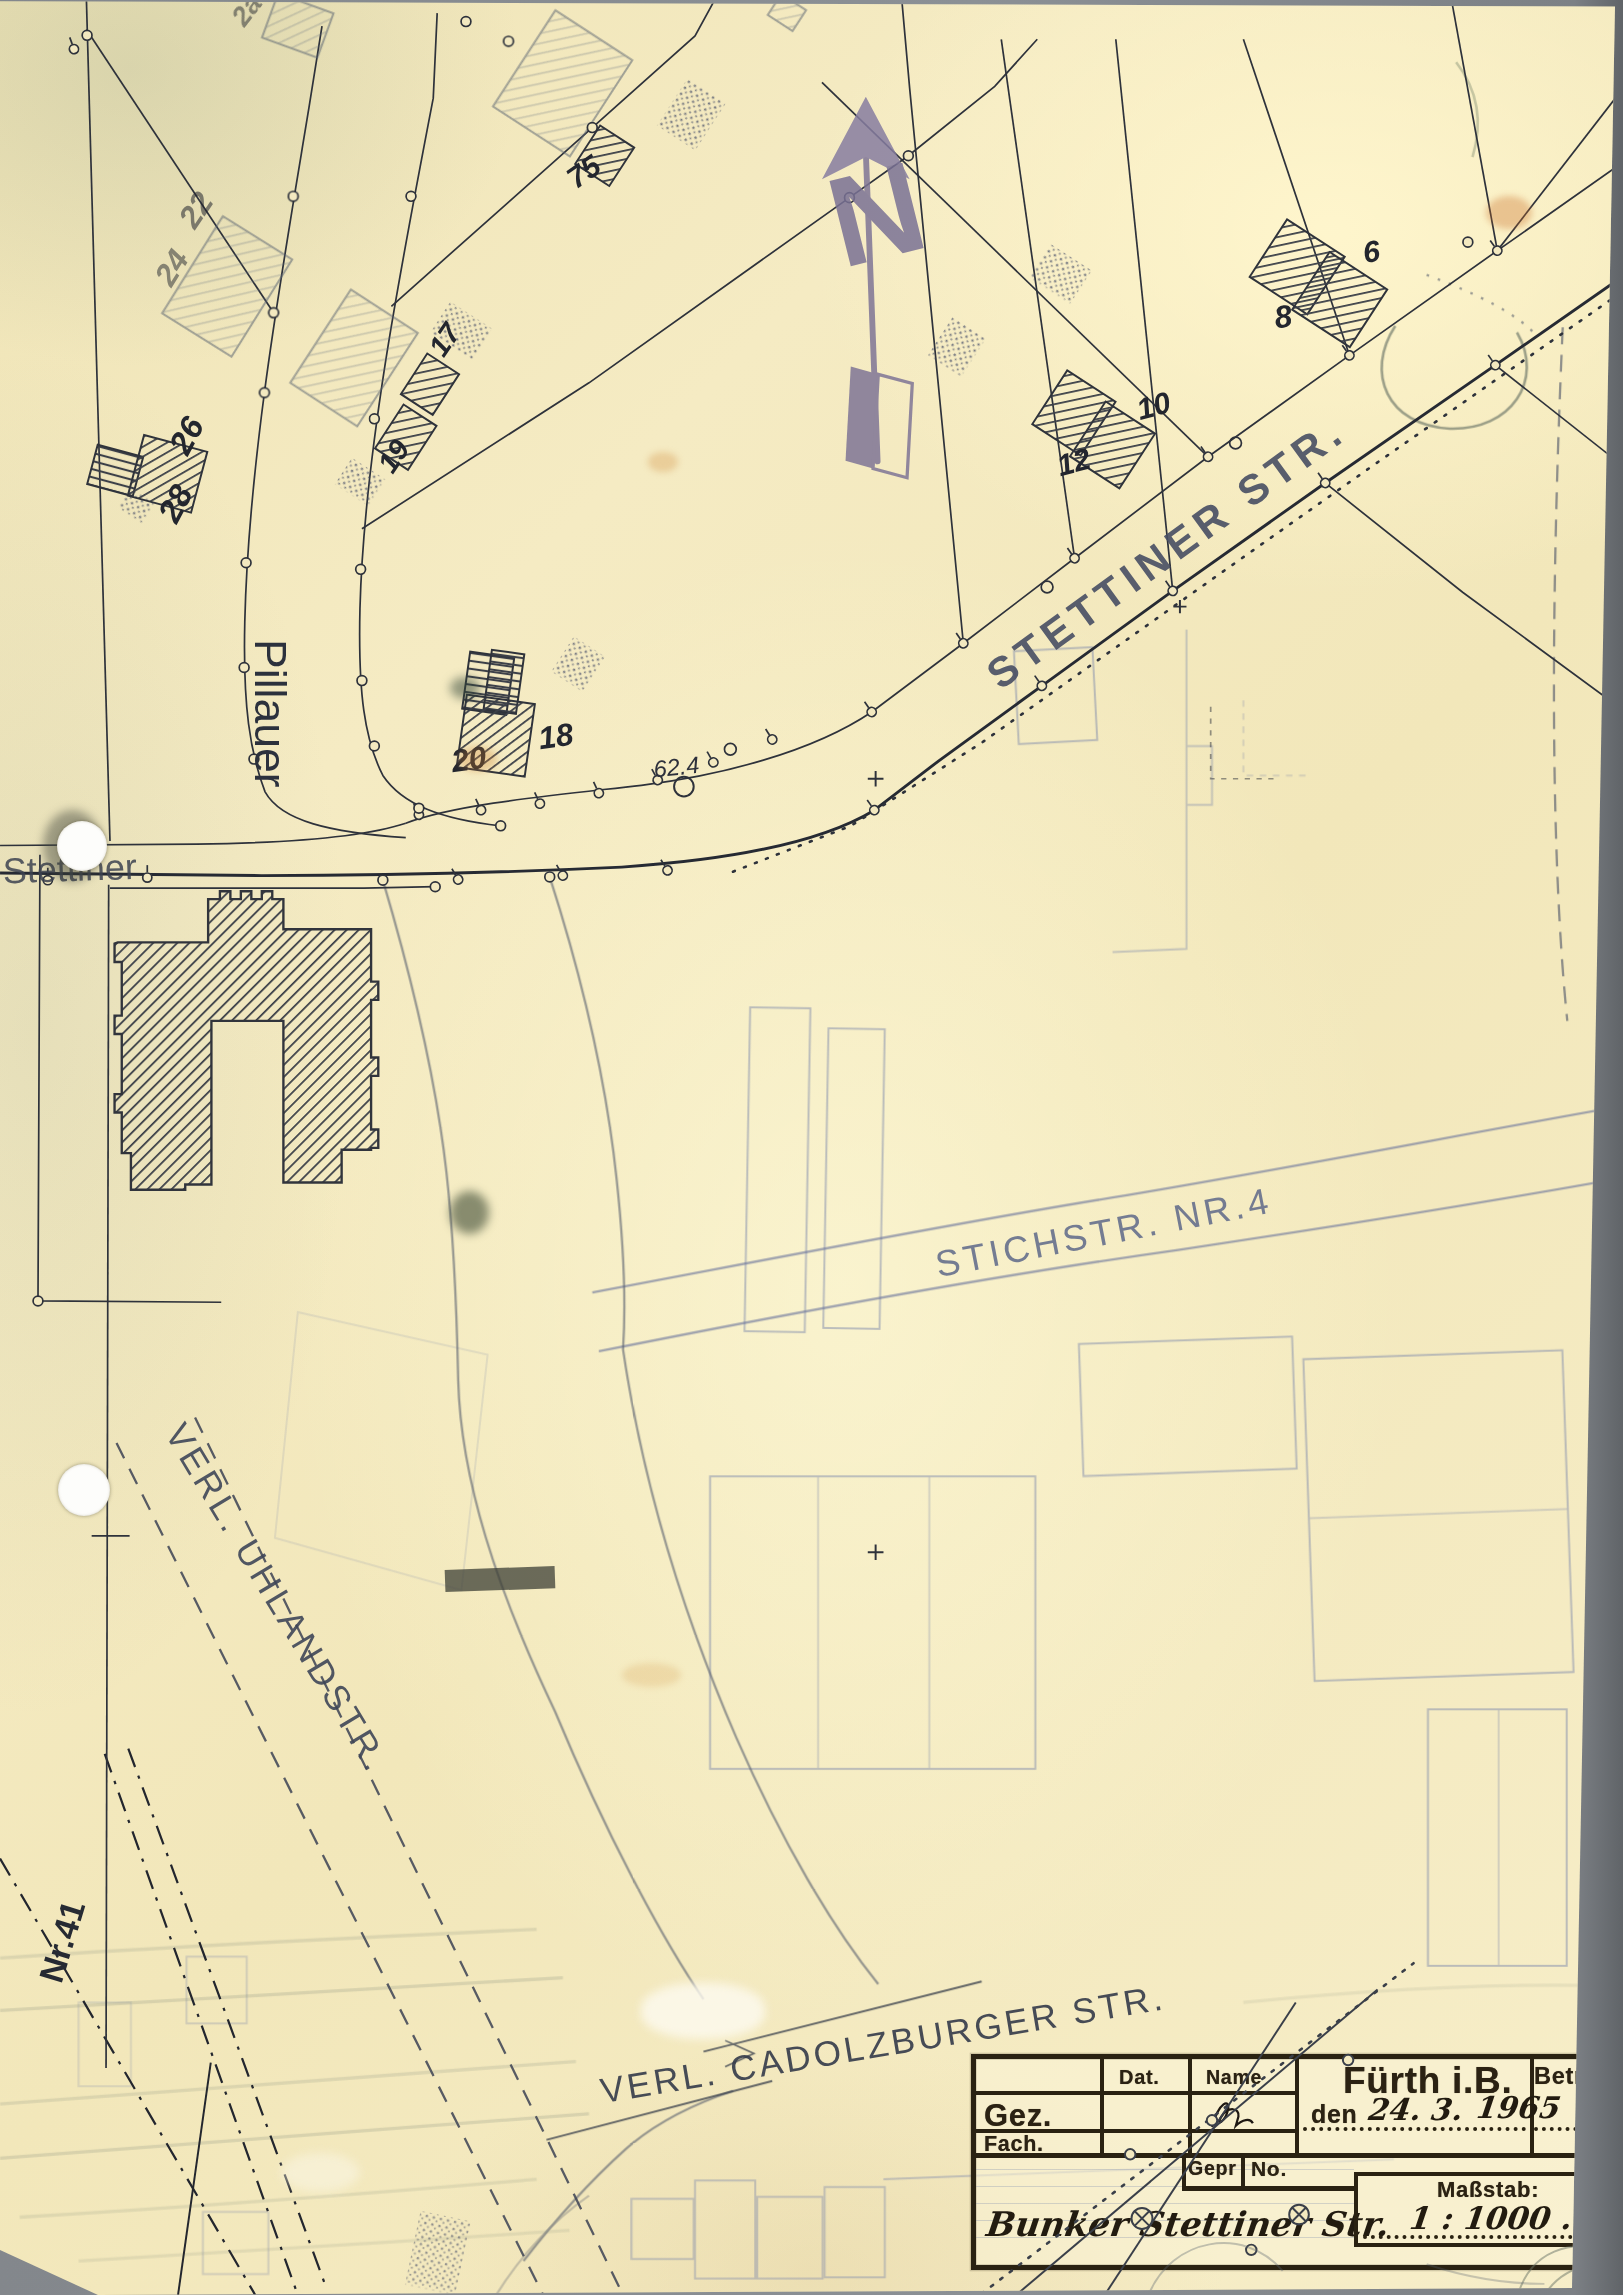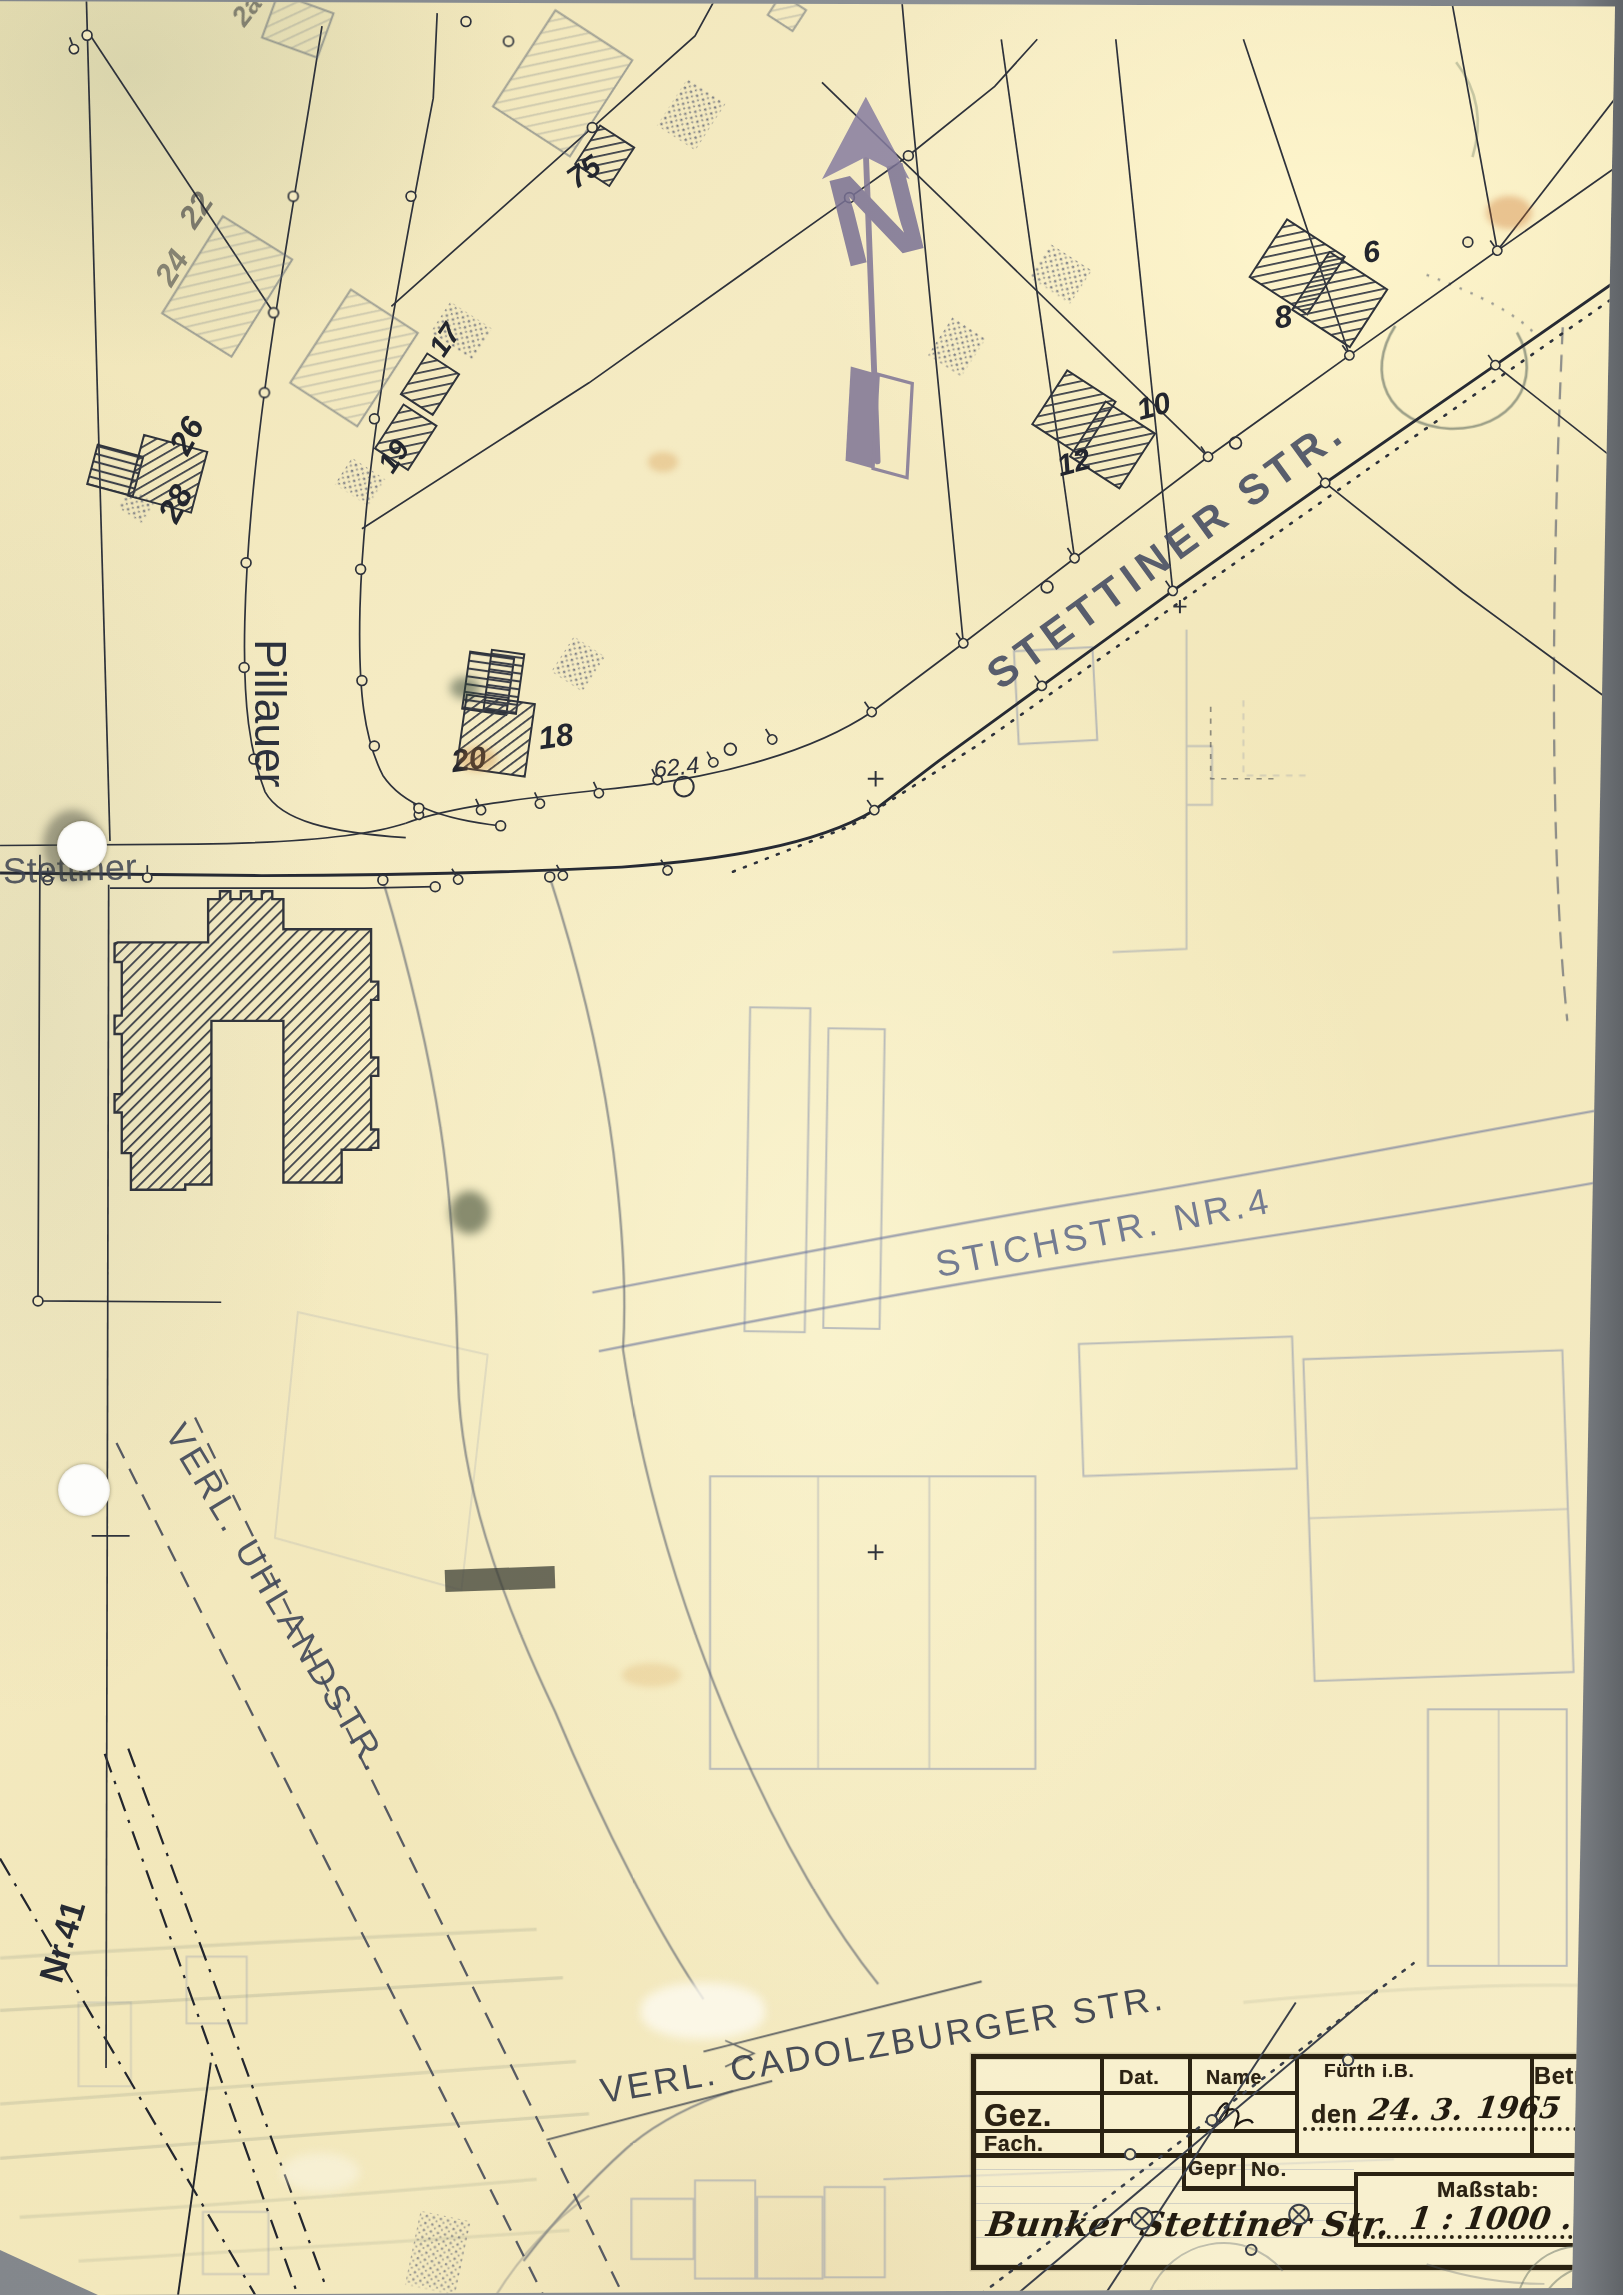--- a/index.html
+++ b/index.html
@@ -351,21 +351,21 @@
       <div class="tbl" style="left:265px;top:94px;width:3.9px;height:37px"></div>
       <div class="tbl" style="left:206px;top:127px;width:173px;height:4.6px"></div>
 
       <div class="dotl" style="left:327px;top:68px;width:223px"></div>
       <div class="dotl" style="left:558px;top:68px;width:75px"></div>
 
       <div class="stamp" style="left:7.9px;top:39px;font-size:31px">Gez.</div>
       <div class="stamp" style="left:7.9px;top:72px;font-size:21.6px">Fach.</div>
       <div class="stamp" style="left:143px;top:6.5px;font-size:20px">Dat.</div>
       <div class="stamp" style="left:230px;top:6.5px;font-size:19.6px">Name</div>
-      <div class="stamp" style="left:348px;top:1.3px;font-size:19px">Fürth i.B.</div>
+      <div class="stamp" style="left:367px;top:1.3px;font-size:37px">Fürth i.B.</div>
       <div class="stamp" style="left:558px;top:3.9px;font-size:23.6px">Betrieb</div>
       <div class="stamp" style="left:335px;top:41px;font-size:25px">den</div>
       <div class="hand" style="left:393px;top:33px;font-size:30px">24. 3.</div>
       <div class="hand" style="left:501px;top:31px;font-size:30px">1965</div>
       <div class="stamp" style="left:212px;top:98px;font-size:19.6px">Gepr</div>
       <div class="stamp" style="left:275px;top:98px;font-size:21px">No.</div>
       <div class="hand" style="left:10.5px;top:145px;font-size:34px">Bunker Stettiner Str.</div>
 
       <svg width="92" height="42" style="position:absolute;left:223px;top:34px" viewBox="0 0 140 64">
         <path d="M20 52 C30 12 48 8 44 26 C40 44 24 52 34 36 C44 20 62 22 60 36 L56 50 C66 40 78 38 82 46" fill="none" stroke="#1e1812" stroke-width="3.4"></path>

